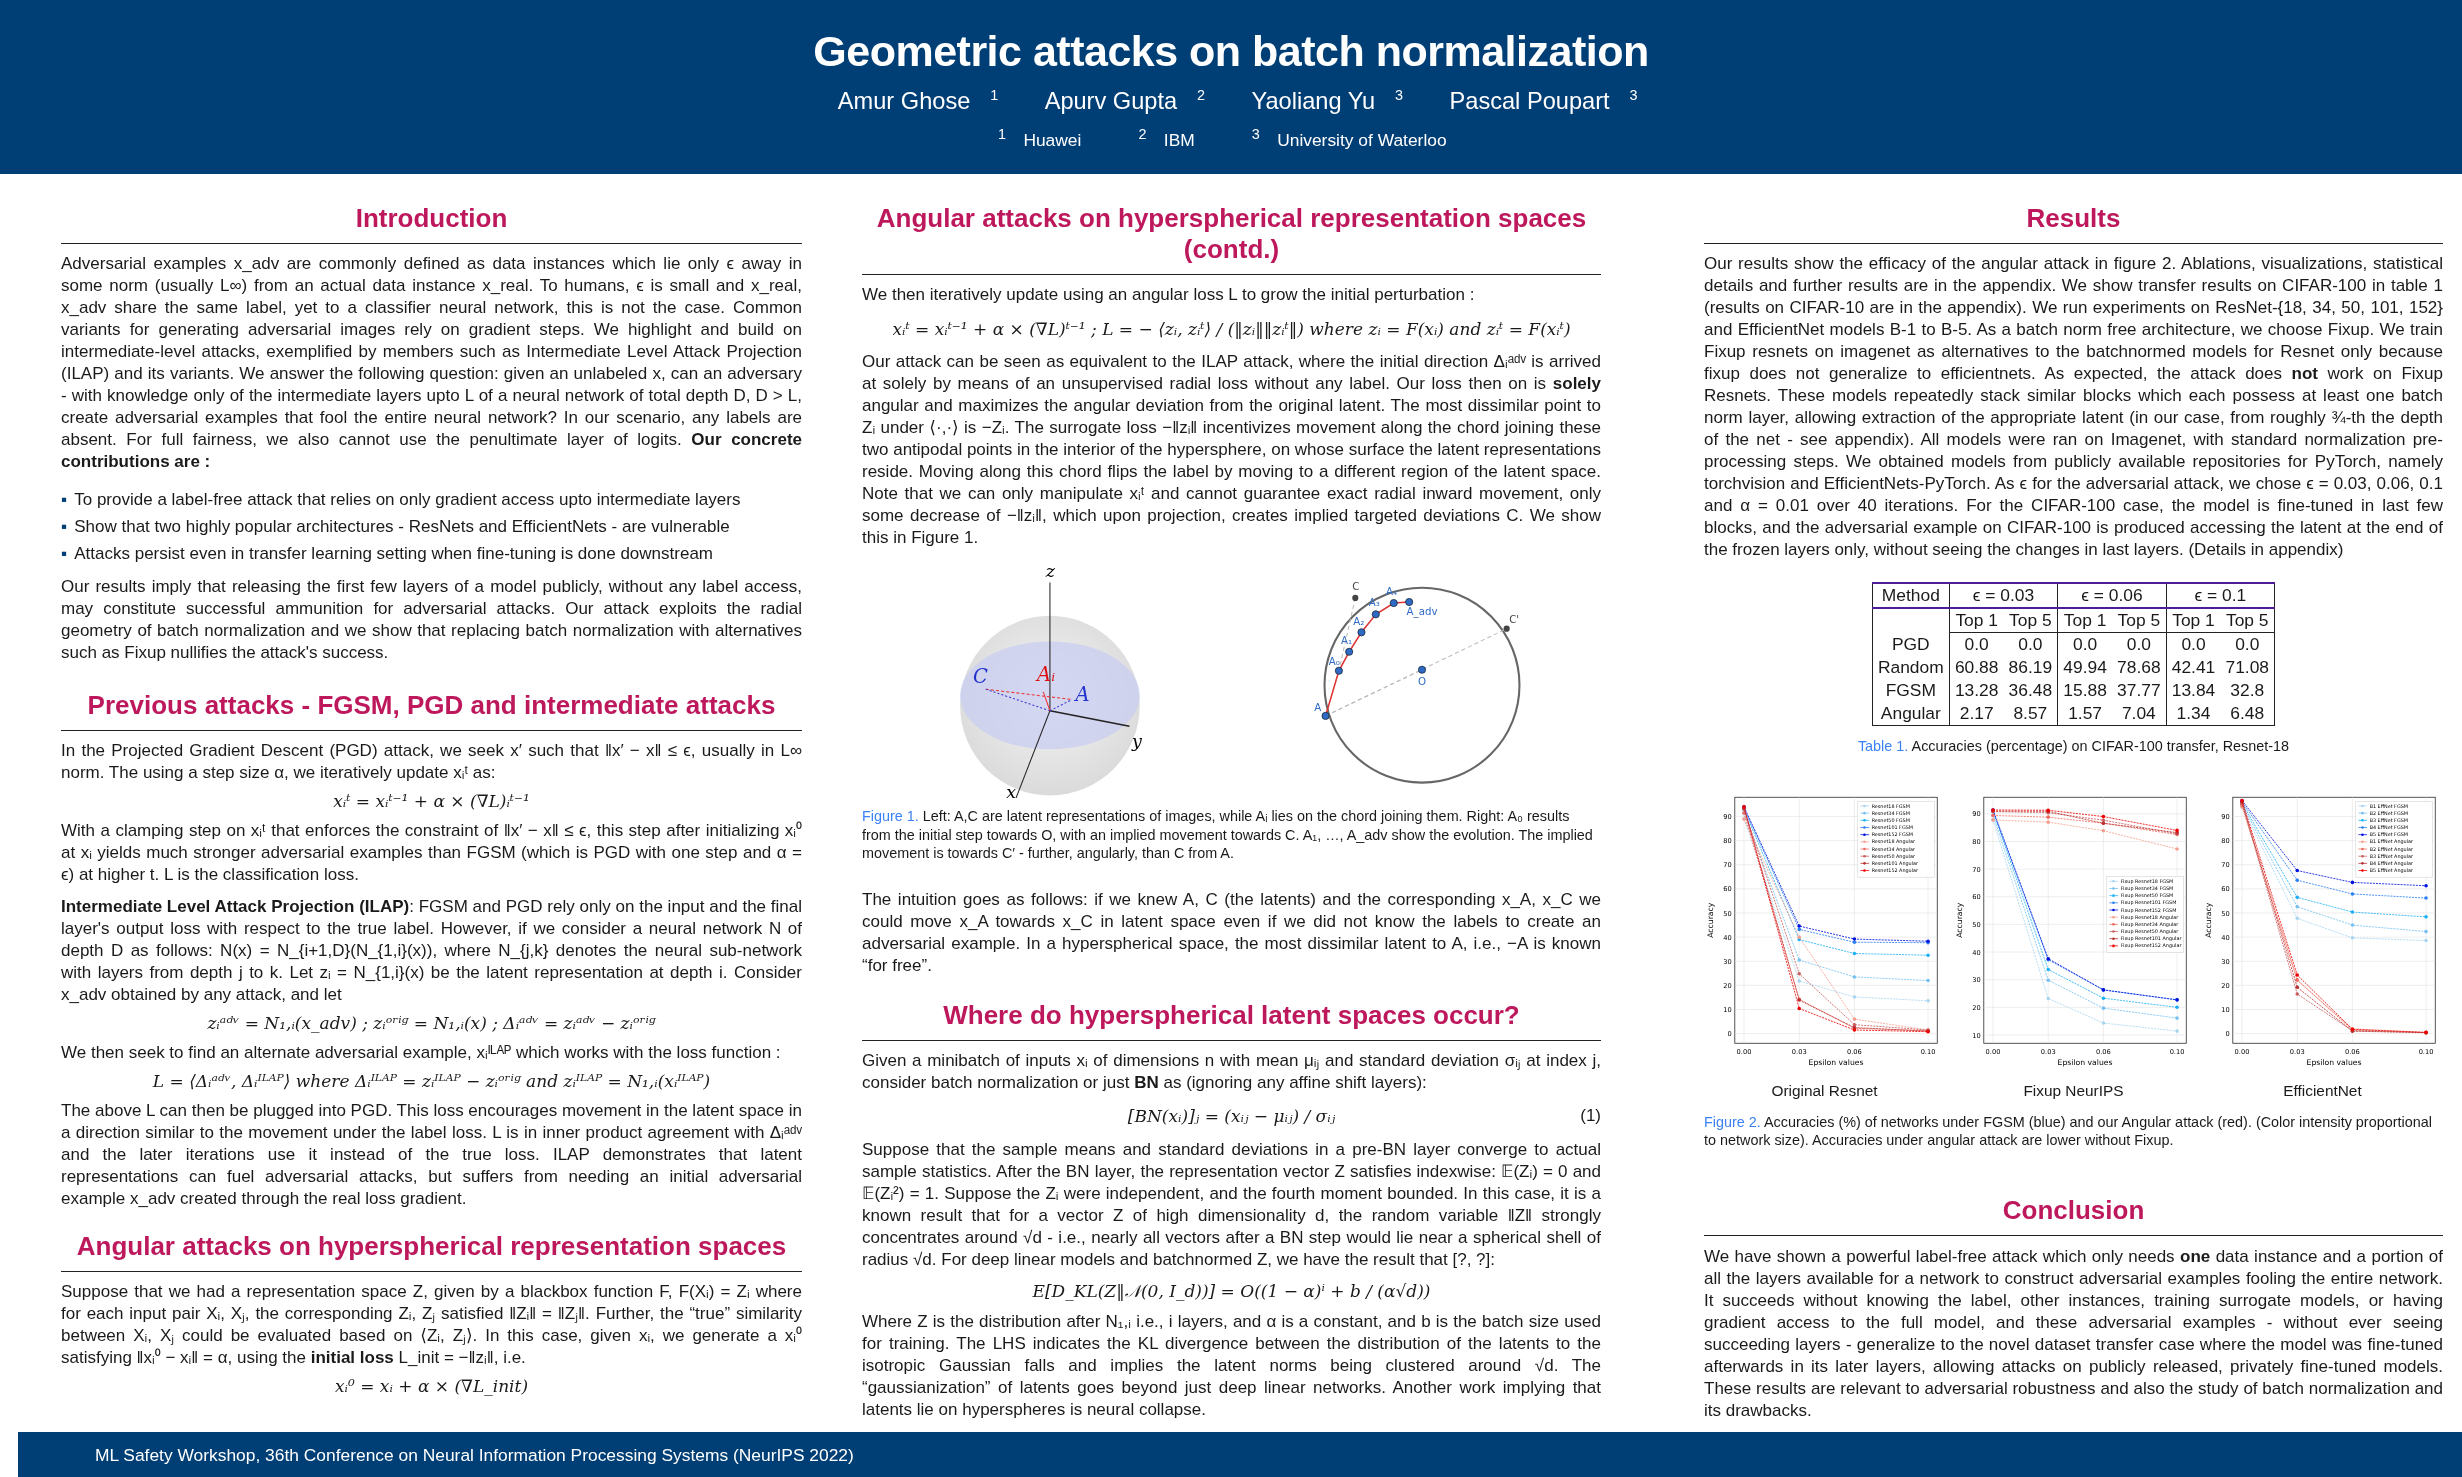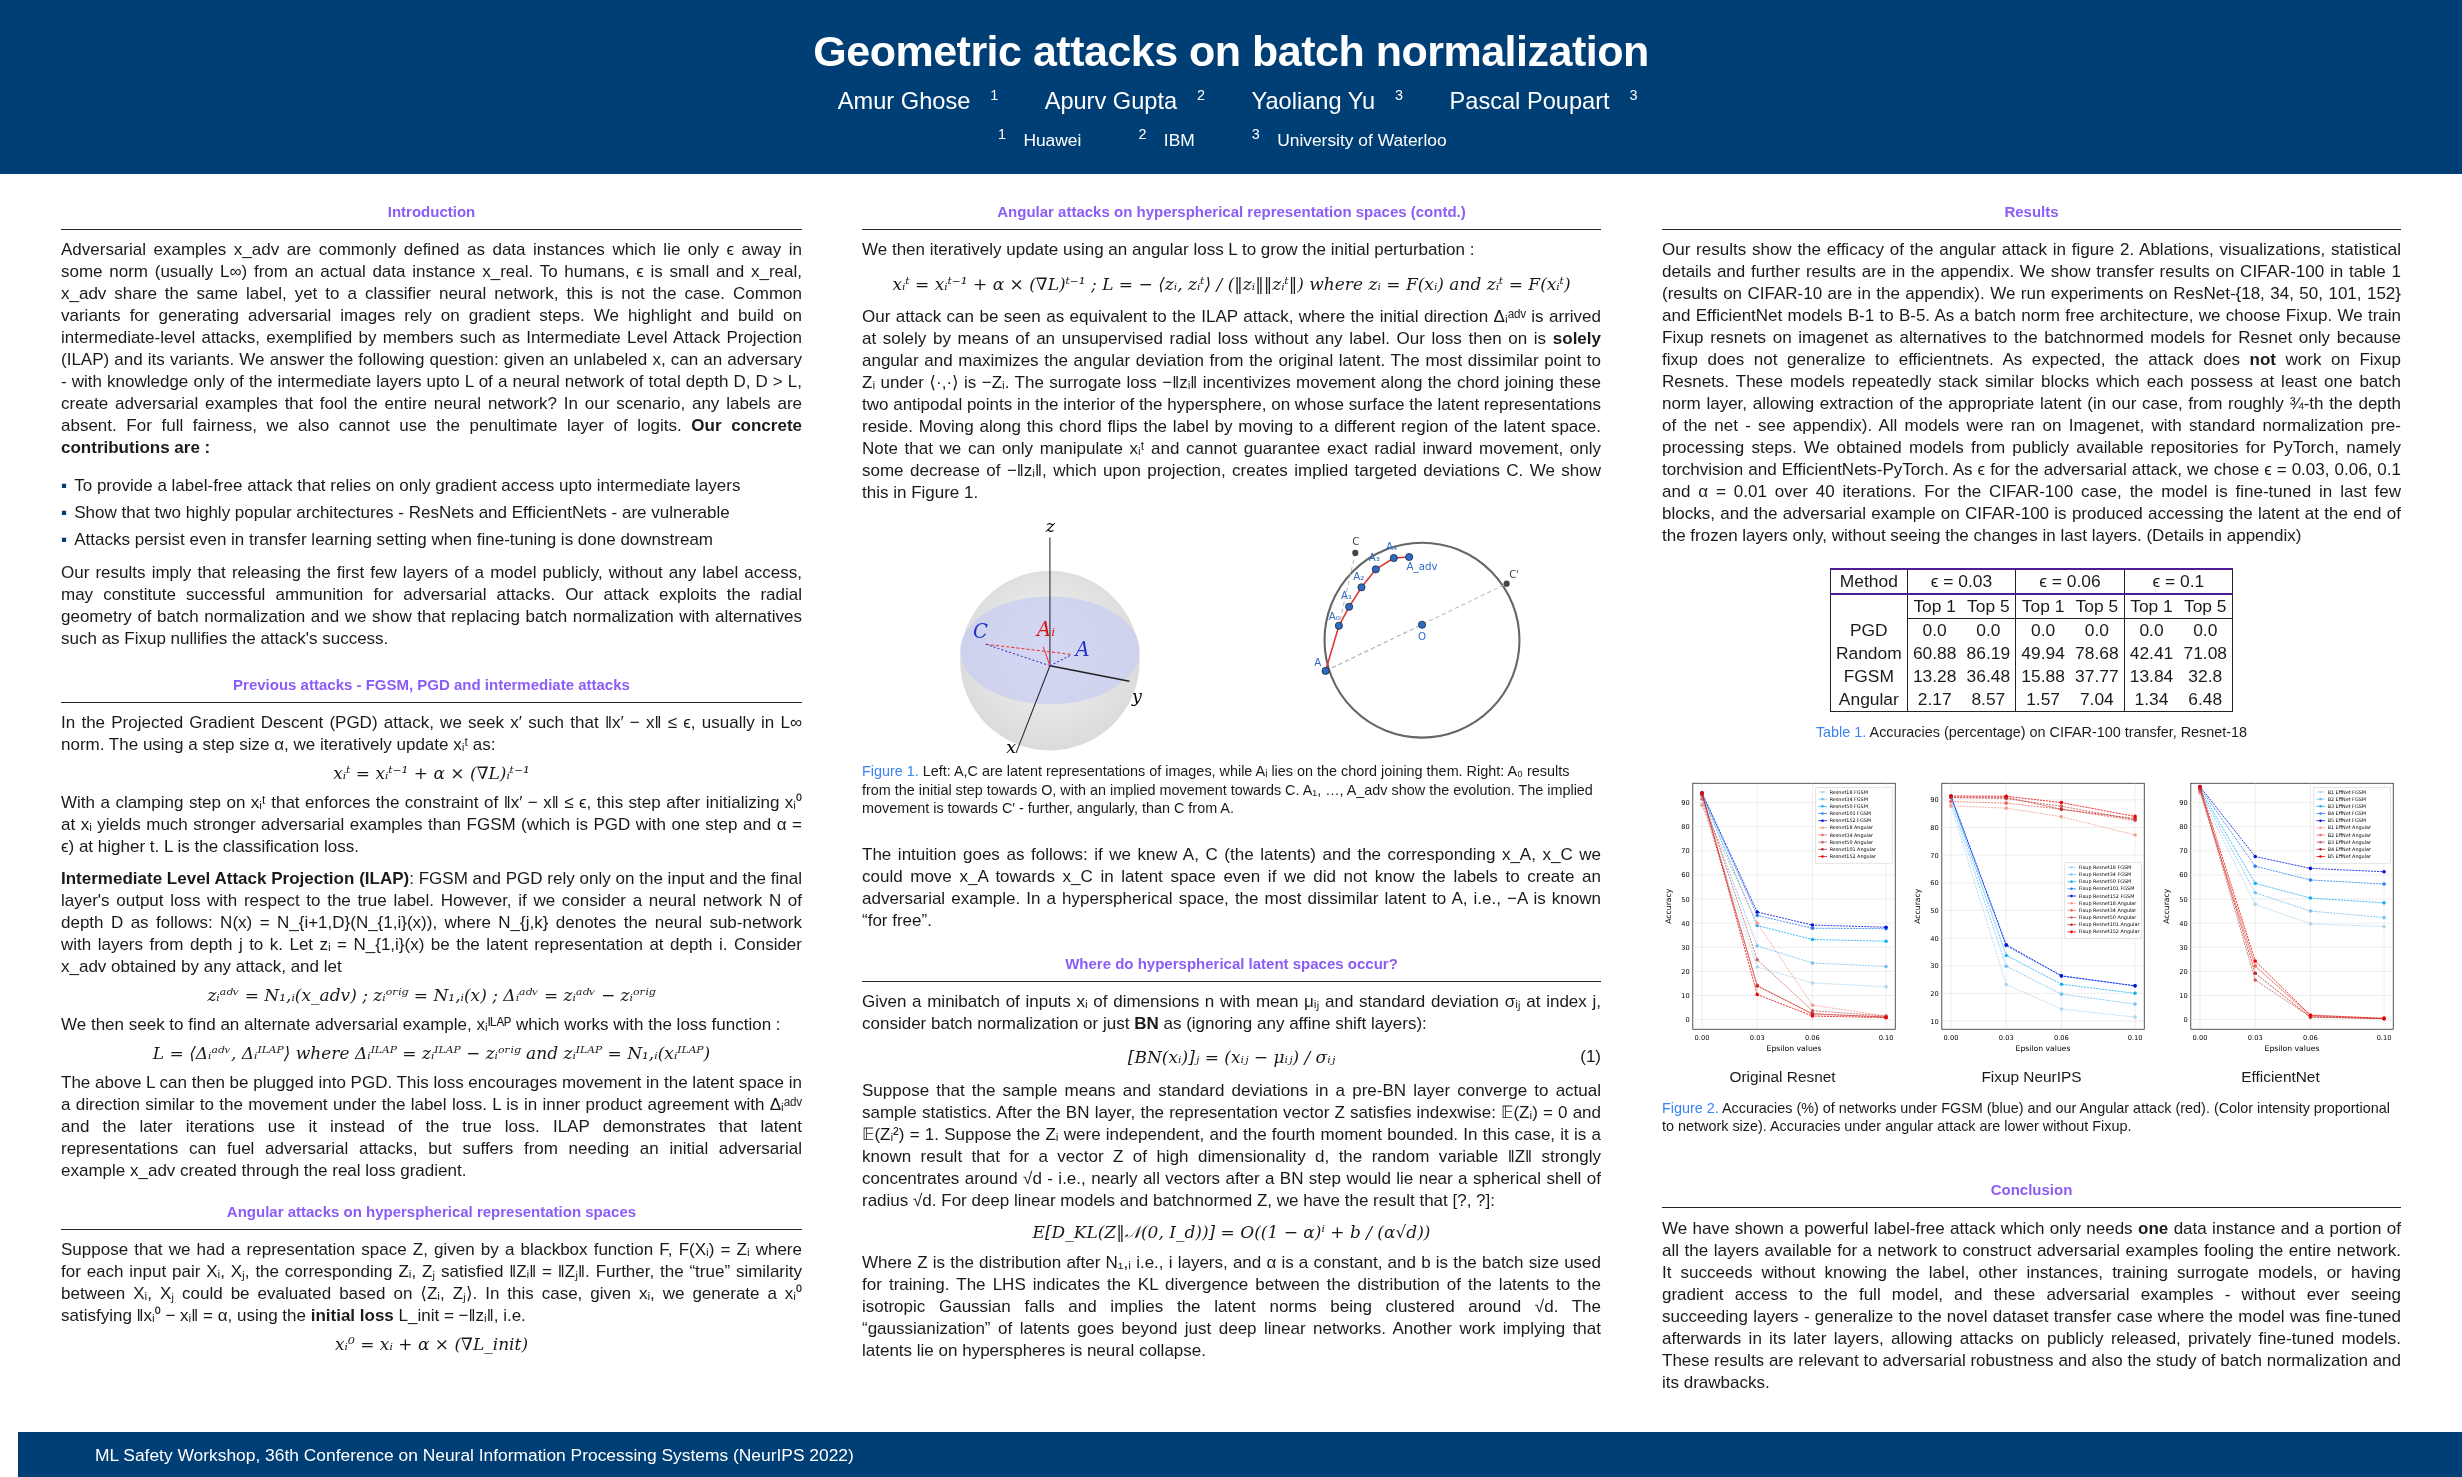--- a/index.html
+++ b/index.html
@@ -9,22 +9,22 @@
   .title { font-size:43px; font-weight:bold; padding-top:27px; letter-spacing:-0.5px; }
   .authors { font-size:23.6px; margin-top:11.3px; }
   .authors span { margin:0 13.3px; }
   .authors sup, .affils sup { font-size:14.4px; }
   .affils { font-size:17.4px; margin-top:11.3px; }
   .affils span { margin:0 17.4px;text-align:right; }
   .footer { position:absolute; left:18px; top:1432px; width:2462px; height:46px; background:#003f75; color:#fff; font-size:17.4px; line-height:46px; padding-left:77px; box-sizing:border-box; }
   .col { position:absolute; top:203px; }
   .c1 { left:61px; width:741px; }
   .c2 { left:862px; width:739px; }
-  .c3 { left:1662px; width:739px; }
-  .sec-title { color:#8b5cf6; font-size:15px; font-weight:bold; text-align:center; margin:0; padding-bottom:9.2px; border-bottom:1.5px solid #222; }
+  .c3 { left:1704px; width:739px; }
+  .sec-title { color:#be185d; font-size:26px; font-weight:bold; text-align:center; margin:0; padding-bottom:9.2px; border-bottom:1.5px solid #222; }
   .para { font-size:17px; line-height:22px; text-align:justify; margin:9.2px 0 0 0; }
   .para b { font-weight:bold; }
   .eq { font-family:"DejaVu Serif", serif; font-style:italic; font-size:17px; text-align:center; margin:7.2px 0; position:relative; }
   .eq .num { position:absolute; right:0; top:0; font-style:normal; font-family:"Liberation Sans", sans-serif; }
   .bullets { list-style:none; padding:0; margin:12.3px 0 0 0; }
   .bullets li { font-size:17px; line-height:27px; }
   .bullets li::before { content:"\25AA"; color:#003f75; margin-right:7.2px; }
   .caption { font-size:14.4px; line-height:18.5px; margin-top:7.2px; }
   .caption .lbl { color:#3b82f6; }
   table.res { border-collapse:collapse; margin:20.5px auto 0 auto; font-size:17.4px; }

